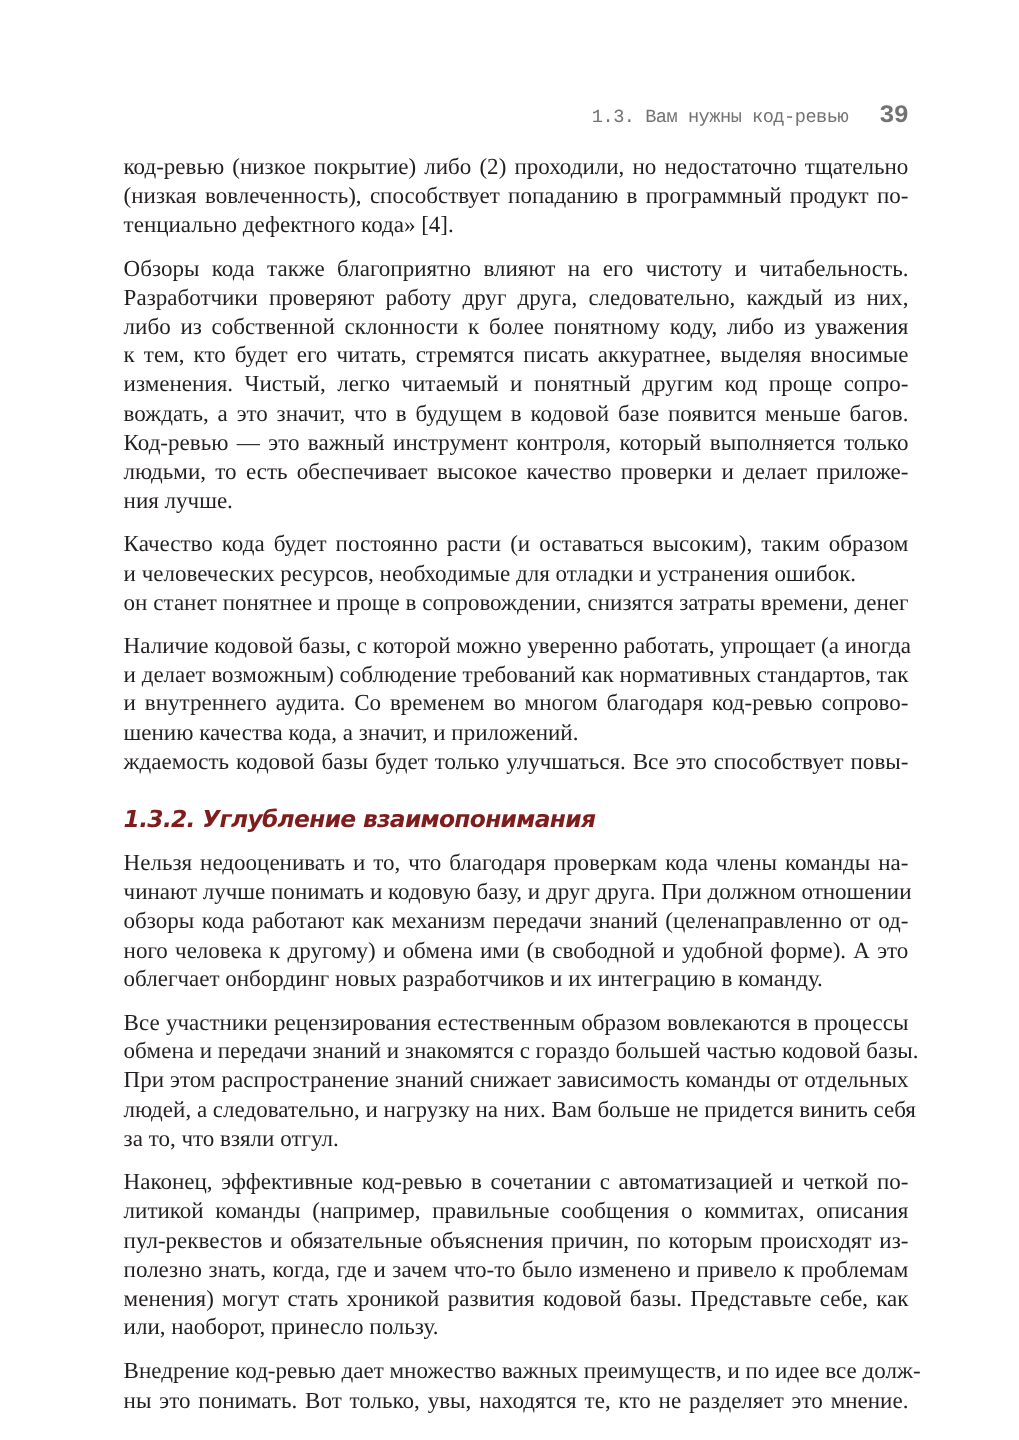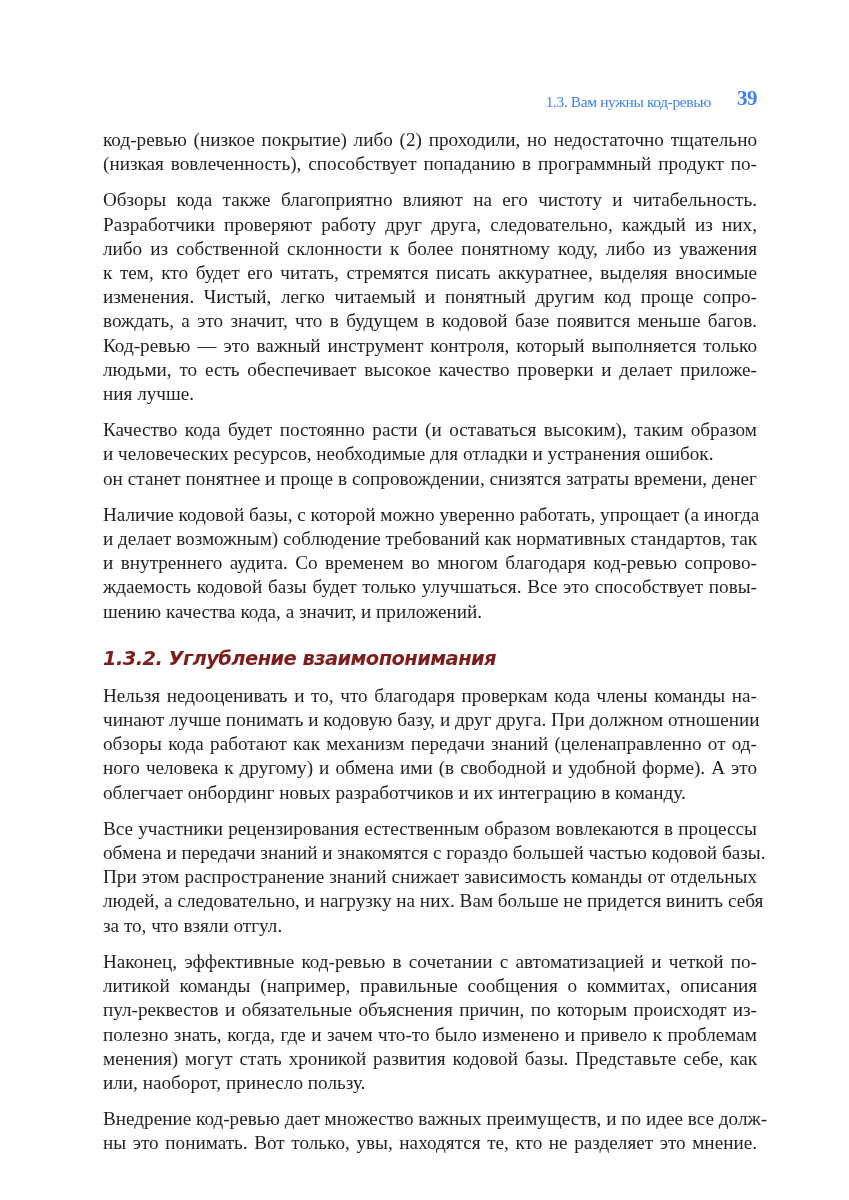--- a/index.html
+++ b/index.html
@@ -18,24 +18,24 @@
       position: absolute;
       left: 103px;
       top: 0;
       width: 654px;
     }
     .running-header {
       position: absolute;
       top: 86px;
       right: 0;
       display: flex;
-      align-items: flex-end;
+      align-items: center;
       gap: 26px;
-      font-family: Liberation Serif, serif;
-      color: #3b82f6;
+      font-family: Liberation Mono, monospace;
+      color: #737373;
     }
     .running-title {
       font-size: 15.5px;
       letter-spacing: -0.4px;
     }
     .page-number {
       font-size: 21px;
       font-weight: bold;
       letter-spacing: -0.5px;
     }
@@ -83,20 +83,21 @@
   <div class="running-header">
     <span class="running-title">1.3. Вам нужны код-ревью</span>
     <span class="page-number">39</span>
   </div>
 
   <div class="body">
 
     <p>
       <span class="line">код-ревью (низкое покрытие) либо (2) проходили, но недостаточно тщательно</span>
       <span class="line">(низкая вовлеченность), способствует попаданию в программный продукт по-</span>
+      <span class="line last">тенциально дефектного кода» [4].</span>
     </p>
 
     <p>
       <span class="line">Обзоры кода также благоприятно влияют на его чистоту и читабельность.</span>
       <span class="line">Разработчики проверяют работу друг друга, следовательно, каждый из них,</span>
       <span class="line">либо из собственной склонности к более понятному коду, либо из уважения</span>
       <span class="line">к тем, кто будет его читать, стремятся писать аккуратнее, выделяя вносимые</span>
       <span class="line">изменения. Чистый, легко читаемый и понятный другим код проще сопро-</span>
       <span class="line">вождать, а это значит, что в будущем в кодовой базе появится меньше багов.</span>
       <span class="line">Код-ревью — это важный инструмент контроля, который выполняется только</span>
@@ -107,22 +108,22 @@
     <p>
       <span class="line">Качество кода будет постоянно расти (и оставаться высоким), таким образом</span>
       <span class="line last">и человеческих ресурсов, необходимые для отладки и устранения ошибок.</span>
       <span class="line">он станет понятнее и проще в сопровождении, снизятся затраты времени, денег</span>
     </p>
 
     <p>
       <span class="line">Наличие кодовой базы, с которой можно уверенно работать, упрощает (а иногда</span>
       <span class="line">и делает возможным) соблюдение требований как нормативных стандартов, так</span>
       <span class="line">и внутреннего аудита. Со временем во многом благодаря код-ревью сопрово-</span>
+      <span class="line last">шению качества кода, а значит, и приложений.</span>
       <span class="line">ждаемость кодовой базы будет только улучшаться. Все это способствует повы-</span>
-      <span class="line last">шению качества кода, а значит, и приложений.</span>
     </p>
 
     <h3 class="section-heading">1.3.2. Углубление взаимопонимания</h3>
 
     <p>
       <span class="line">Нельзя недооценивать и то, что благодаря проверкам кода члены команды на-</span>
       <span class="line">чинают лучше понимать и кодовую базу, и друг друга. При должном отношении</span>
       <span class="line">обзоры кода работают как механизм передачи знаний (целенаправленно от од-</span>
       <span class="line">ного человека к другому) и обмена ими (в свободной и удобной форме). А это</span>
       <span class="line last">облегчает онбординг новых разработчиков и их интеграцию в команду.</span>

